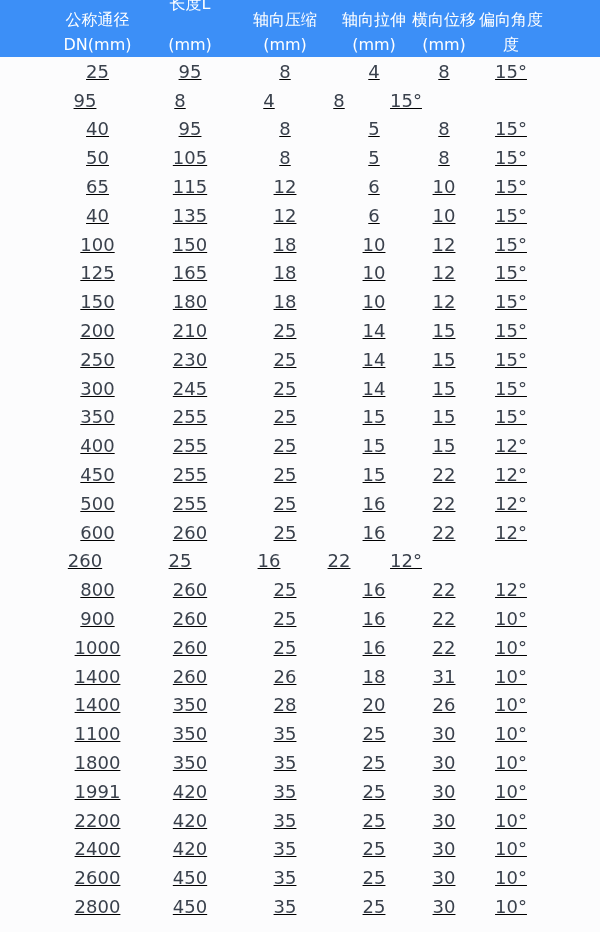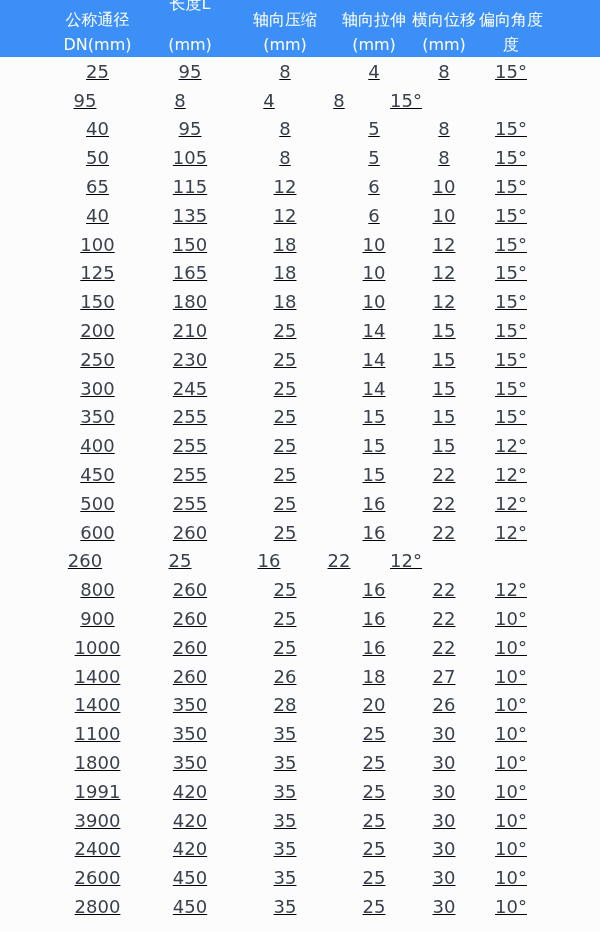--- a/index.html
+++ b/index.html
@@ -254,21 +254,21 @@
         <div class="cell c2">25</div>
         <div class="cell c3">16</div>
         <div class="cell c4">22</div>
         <div class="cell c5">10°</div>
       </div>
       <div class="row body-row">
         <div class="cell c0">1400</div>
         <div class="cell c1">260</div>
         <div class="cell c2">26</div>
         <div class="cell c3">18</div>
-        <div class="cell c4">27</div>
+        <div class="cell c4">31</div>
         <div class="cell c5">10°</div>
       </div>
       <div class="row body-row">
         <div class="cell c0">1400</div>
         <div class="cell c1">350</div>
         <div class="cell c2">28</div>
         <div class="cell c3">20</div>
         <div class="cell c4">26</div>
         <div class="cell c5">10°</div>
       </div>
@@ -290,21 +290,21 @@
       </div>
       <div class="row body-row">
         <div class="cell c0">1991</div>
         <div class="cell c1">420</div>
         <div class="cell c2">35</div>
         <div class="cell c3">25</div>
         <div class="cell c4">30</div>
         <div class="cell c5">10°</div>
       </div>
       <div class="row body-row">
-        <div class="cell c0">3900</div>
+        <div class="cell c0">2200</div>
         <div class="cell c1">420</div>
         <div class="cell c2">35</div>
         <div class="cell c3">25</div>
         <div class="cell c4">30</div>
         <div class="cell c5">10°</div>
       </div>
       <div class="row body-row">
         <div class="cell c0">2400</div>
         <div class="cell c1">420</div>
         <div class="cell c2">35</div>

